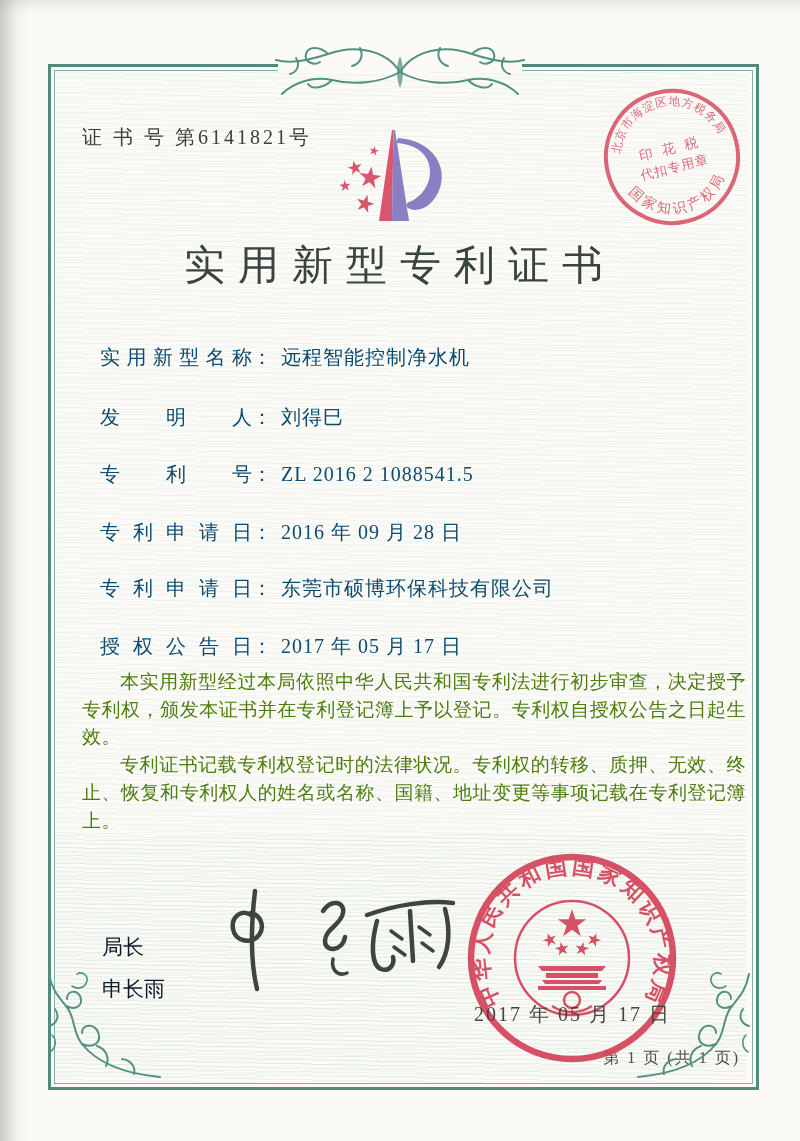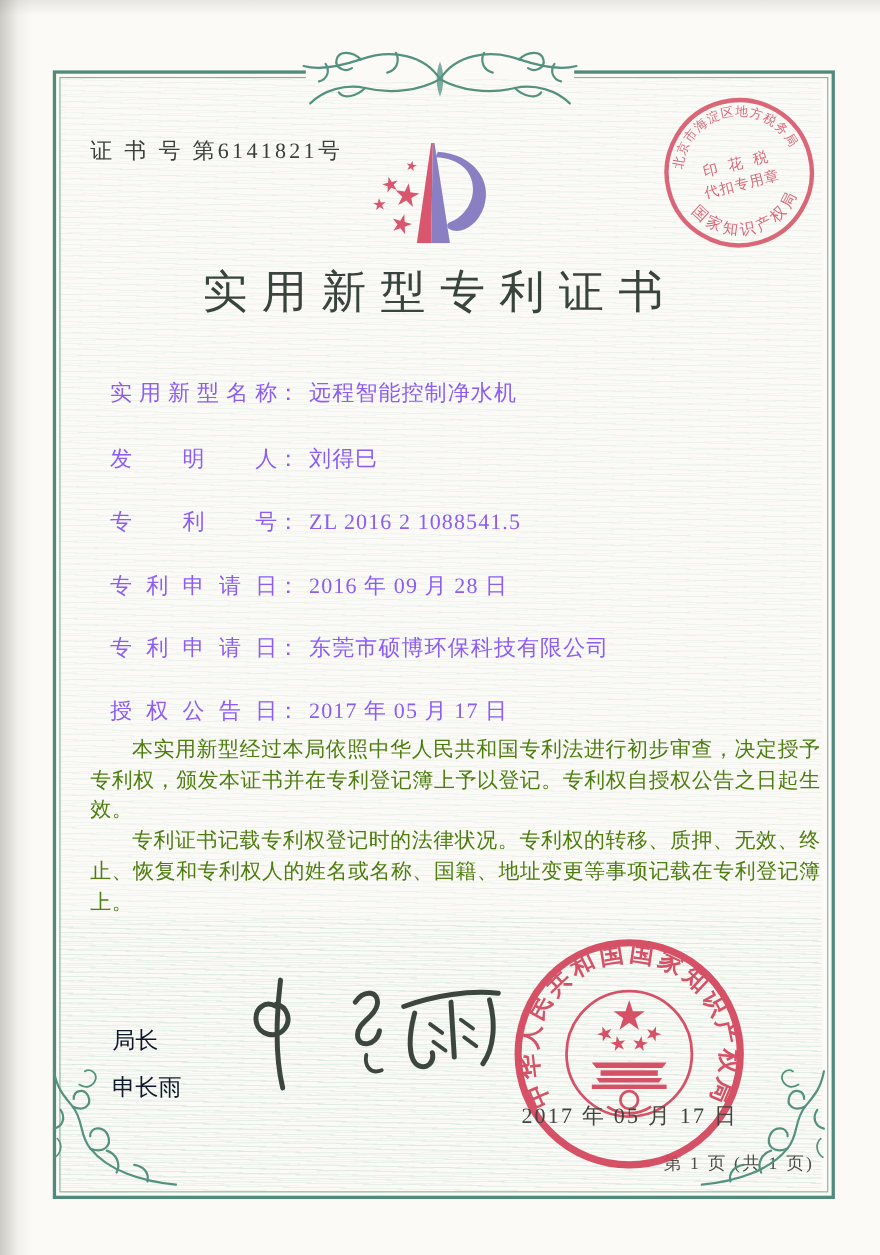--- a/index.html
+++ b/index.html
@@ -22,21 +22,21 @@
 
   .corner{position:absolute;width:120px;height:120px;z-index:3;}
   .corner.bl{left:42px;top:962px;}
   .corner.br{left:636px;top:962px;}
   .top-ornament{position:absolute;left:270px;top:38px;z-index:3;}
 
   
   .cert-no{position:absolute;left:82px;top:124px;font-size:20px;letter-spacing:3px;color:#3b3f3a;}
   .title{position:absolute;left:0;top:238px;width:100%;text-align:center;font-size:41px;
          letter-spacing:13px;font-weight:500;color:#39443f;}
-  .field-row{position:absolute;left:100px;font-size:20px;color:#8b5cf6;white-space:nowrap;}
+  .field-row{position:absolute;left:100px;font-size:20px;color:#0c4a6e;white-space:nowrap;}
   .r1{top:344px}.r2{top:404px}.r3{top:461px}.r4{top:519px}.r5{top:575px}.r6{top:633px}
   .flabel{display:inline-block;width:152px;text-align:justify;text-align-last:justify;}
   .fcolon{display:inline-block;margin-right:9px;}
   .fvalue{letter-spacing:1px;}
   .body-text{position:absolute;left:82px;top:668px;width:664px;font-size:19px;line-height:1.46;
          text-align:justify;letter-spacing:.5px;color:#4d7c0f;}
   .body-text p{margin:0;text-indent:2em;}
   .signer{position:absolute;left:102px;top:926px;font-size:21px;line-height:2.0;color:#0f172a;
          font-family:"Liberation Sans","DejaVu Sans",sans-serif;}
   .signature{position:absolute;left:205px;top:885px;z-index:2;}

